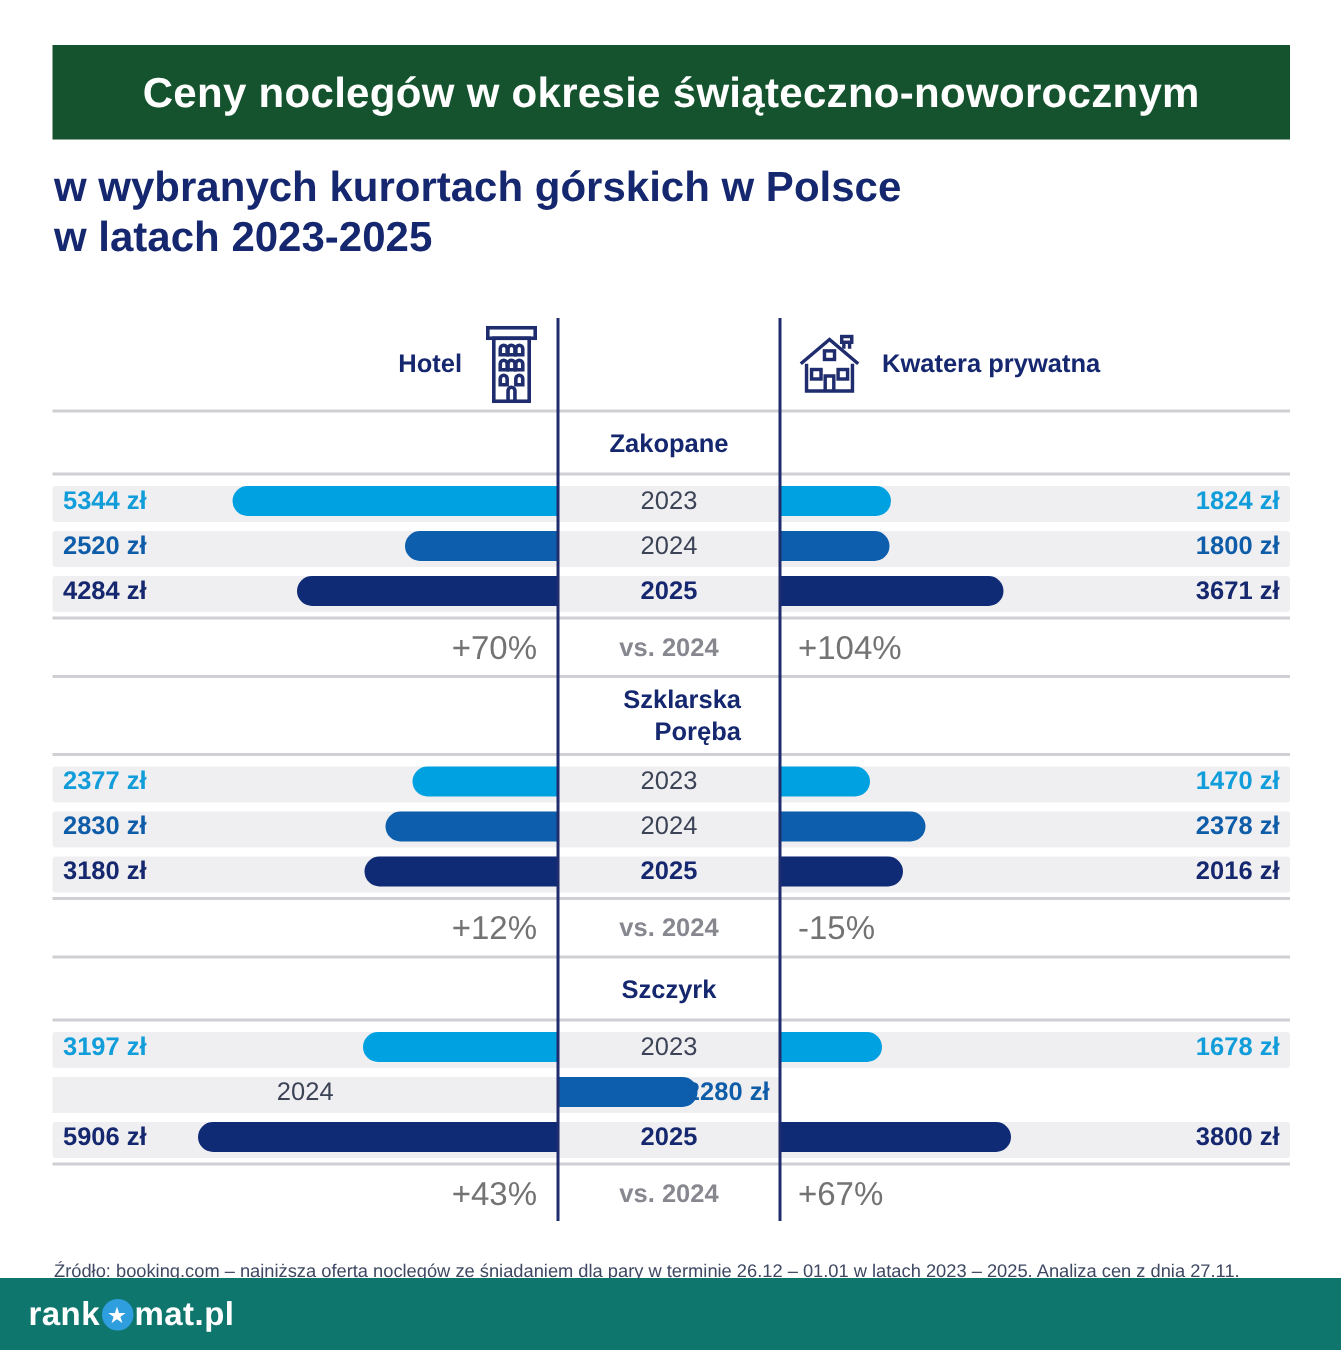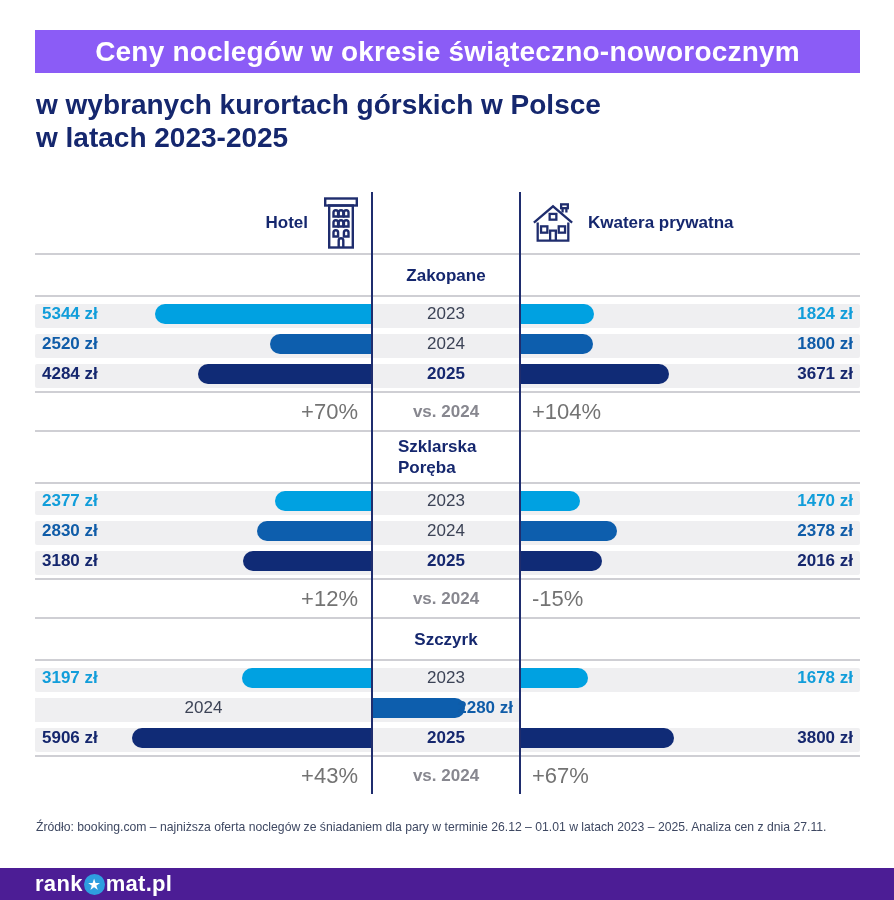--- a/index.html
+++ b/index.html
@@ -1,41 +1,41 @@
 <!DOCTYPE html>
 <html><head>
 <meta charset="utf-8">
 <style>
   html,body { margin:0; padding:0; }
   body {
     width:894px; height:900px; background:#ffffff; position:relative; overflow:hidden;
     font-family:"Liberation Sans", sans-serif; color:#15276E;
   }
   .banner {
-    margin:30px 34px 0 35px; height:43px; background:#8b5cf6;
+    margin:30px 34px 0 35px; height:63px; background:#14532d;
     display:flex; align-items:center; justify-content:center;
     color:#ffffff; font-weight:bold; font-size:28px; letter-spacing:.2px;
   }
   .subtitle { margin:15px 35px 0 36px; font-weight:bold; font-size:28px; line-height:33px; color:#15276E; }
 
   .chart { position:relative; margin:38px 34px 0 35px; width:825px; }
   .vline { position:absolute; top:0; bottom:0; width:2px; background:#1F2D6E; z-index:3; }
   .vline.l { left:336px; } .vline.r { left:484px; }
 
   .grid { display:grid; grid-template-columns:337px 148px 340px; }
 
   .header-row { height:61px; }
   .hcell { display:flex; align-items:center; }
   .hcell.left  { justify-content:flex-end; padding-right:12px; gap:14px; }
   .hcell.right { padding-left:11px; gap:13px; }
   .hdr-label { font-weight:bold; font-size:17px; color:#15276E; white-space:nowrap; }
 
   .hline { height:2px; background:#CFCFD4; }
 
-  .title-row .tcell { display:flex; align-items:center; justify-content:center; text-align:left;
+  .title-row .tcell { display:flex; align-items:center; justify-content:center; text-align:right;
     min-height:32px; padding:4px 26px; font-weight:bold; font-size:17px; line-height:21px; color:#15276E; }
 
   .bars-block { padding:2px 0; }
   .brow { height:30px; }
   .bcell { position:relative; }
   .strip { position:relative; height:24px; margin:5px 0; background:#EFEFF1; }
   .bcell.left  .strip { border-radius:2px 0 0 2px; }
   .bcell.right .strip { border-radius:0 2px 2px 0;padding-left:20px; }
   .bar { position:absolute; top:0; height:20px; }
   .bcell.left  .bar { right:0; border-radius:10px 0 0 10px; }
@@ -53,22 +53,22 @@
   .pct-row { height:37px; }
   .pcell { display:flex; align-items:center; }
   .pcell.left  { justify-content:flex-end; padding-right:14px; }
   .pcell.right { padding-left:12px;text-align:right; }
   .pcell.center{ justify-content:center; }
   .pct { font-weight:normal; font-size:22px; color:#737373; }
   .vs  { font-weight:bold; font-size:17px; color:#87878F; }
 
   .source { margin:26px 35px 0 36px; font-size:12.2px; color:#3E4862; white-space:nowrap; }
 
-  .footer-bar { position:absolute; left:0; right:0; bottom:0; height:32px; background:#4c1d95;
-    display:flex; align-items:center; padding-left:35px; }
+  .footer-bar { position:absolute; left:0; right:0; bottom:0; height:48px; background:#0f766e;
+    display:flex; align-items:center; padding-left:19px; }
   .logo { display:flex; align-items:center; color:#ffffff; font-weight:bold; font-size:22px; letter-spacing:.3px; }
   .logo .star { display:inline-block; width:21px; height:21px; border-radius:50%; background:#2E9EDF;
     color:#ffffff; font-size:13px; line-height:21px; text-align:center; margin:0 1px; }
 
   .icon svg { display:block; }
 </style>
 </head>
 <body>
 
 <div class="banner">

